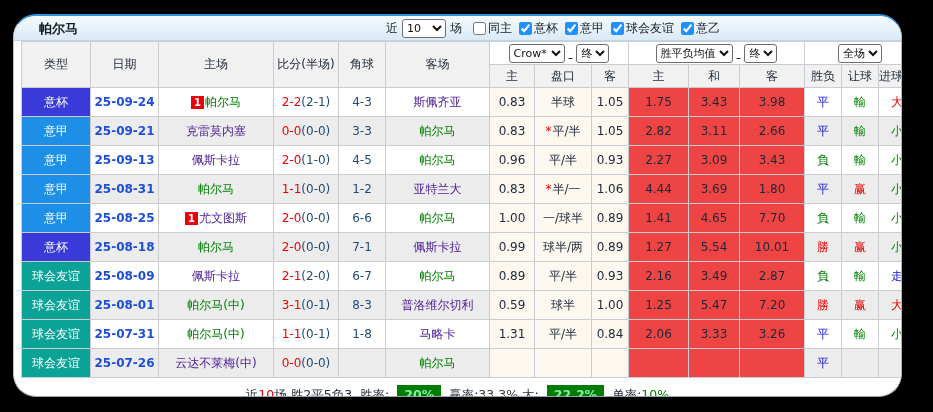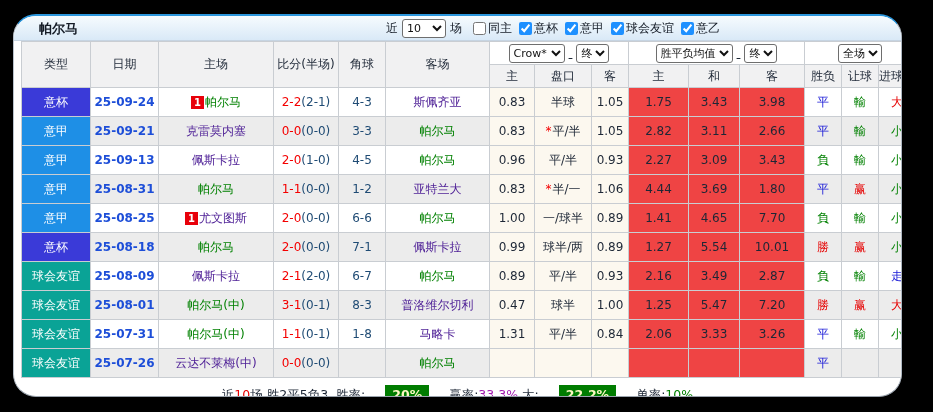--- a/index.html
+++ b/index.html
@@ -38,23 +38,23 @@
   td.corner{color:#1F4B74;}
   td.date{color:#1d4ed8;font-weight:bold;}
   .c-green{color:#008000;}
   .c-dark{color:#4c1d95;}
   .c-blue{color:#1717D6;}
   .c-red{color:#E60000;}
   .star{color:#F40000;margin-right:1px;}
   
   .footer{text-align:center;padding-top:7px;font-size:12.5px;color:#1D2736;}
   .fred{color:#E60000;}
-  .fblue{color:#a21caf;}
+  .fblue{color:#404040;}
   .fgreen{color:#008000;}
-  .fbadge{display:inline-block;background:#007C00;color:#fef9c3;font-weight:bold;padding:2px 7px;margin:0 16px;}
+  .fbadge{display:inline-block;background:#007C00;color:#86efac;font-weight:bold;padding:2px 7px;margin:0 4px;}
 </style>
 </head>
 <body>
 
 <div class="panel">
 
   <div class="topbar">
     <span class="title">帕尔马</span>
     <div class="filters">
       <span>近</span>
@@ -255,21 +255,21 @@
           <td class="res s c-green">輸</td>
           <td class="res s c-blue">走</td>
         </tr>
         <tr>
           <td class="type" style="background: rgb(10, 163, 150);">球会友谊</td>
           <td class="date s">25-08-01</td>
           <td class="team s"><span class="c-green">帕尔马(中)</span></td>
           <td class="score s"><span class="ft">3-1</span><span class="ht">(0-1)</span></td>
           <td class="corner s">8-3</td>
           <td class="team s"><span class="c-dark">普洛维尔切利</span></td>
-          <td class="hcap">0.47</td>
+          <td class="hcap">0.59</td>
           <td class="hcap">球半</td>
           <td class="hcap">1.00</td>
           <td class="eur">1.25</td>
           <td class="eur">5.47</td>
           <td class="eur">7.20</td>
           <td class="res s c-red">勝</td>
           <td class="res s c-red">赢</td>
           <td class="res s c-red">大</td>
         </tr>
         <tr>

